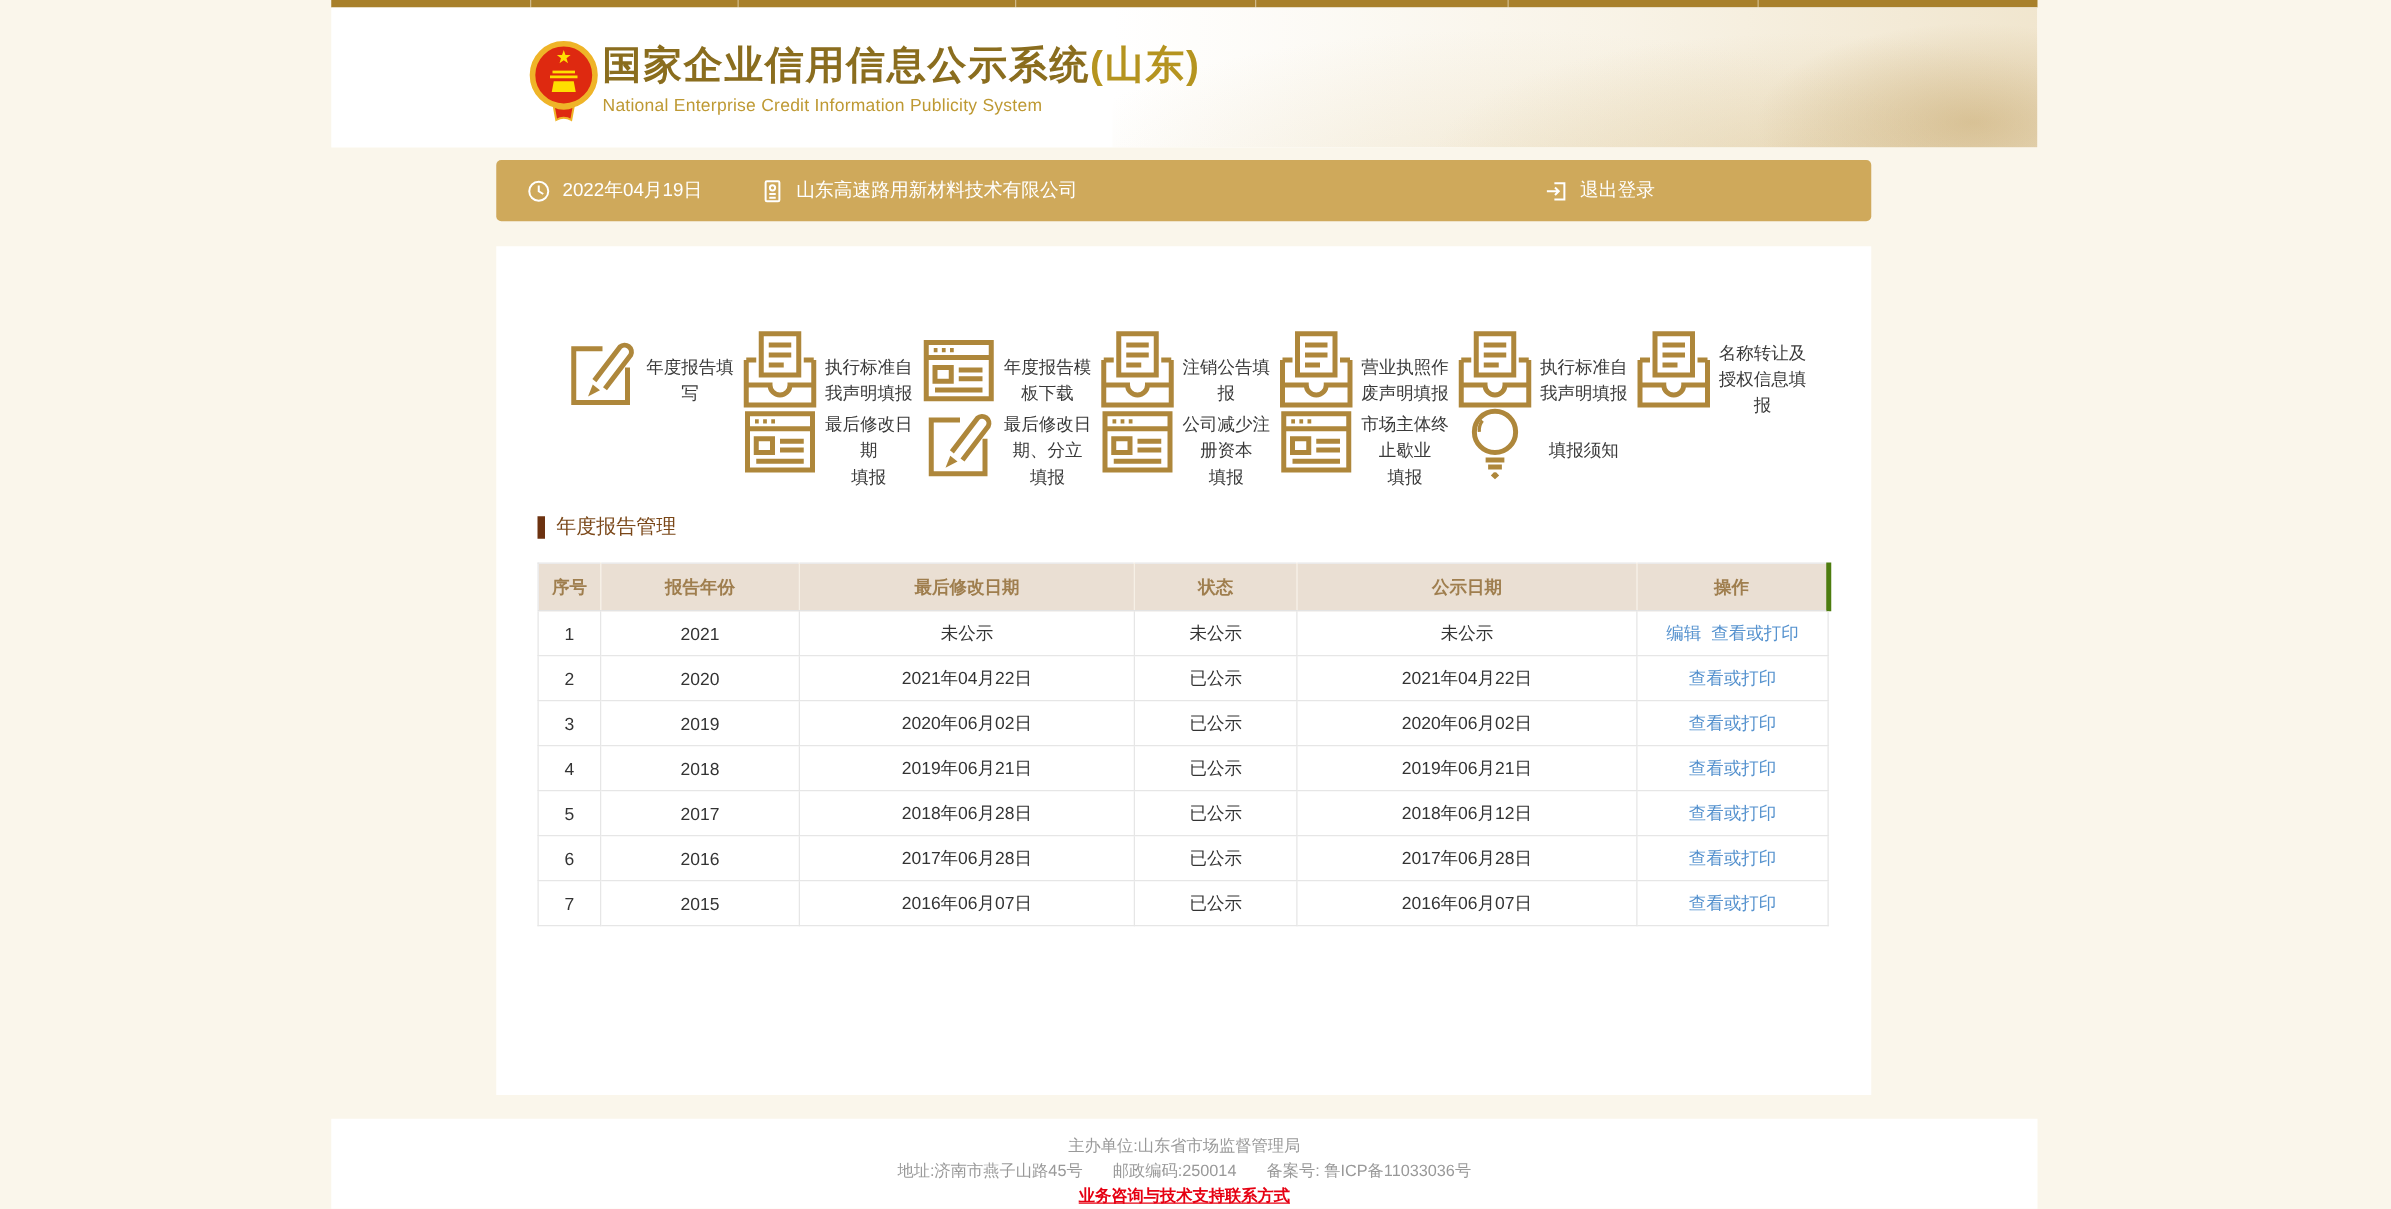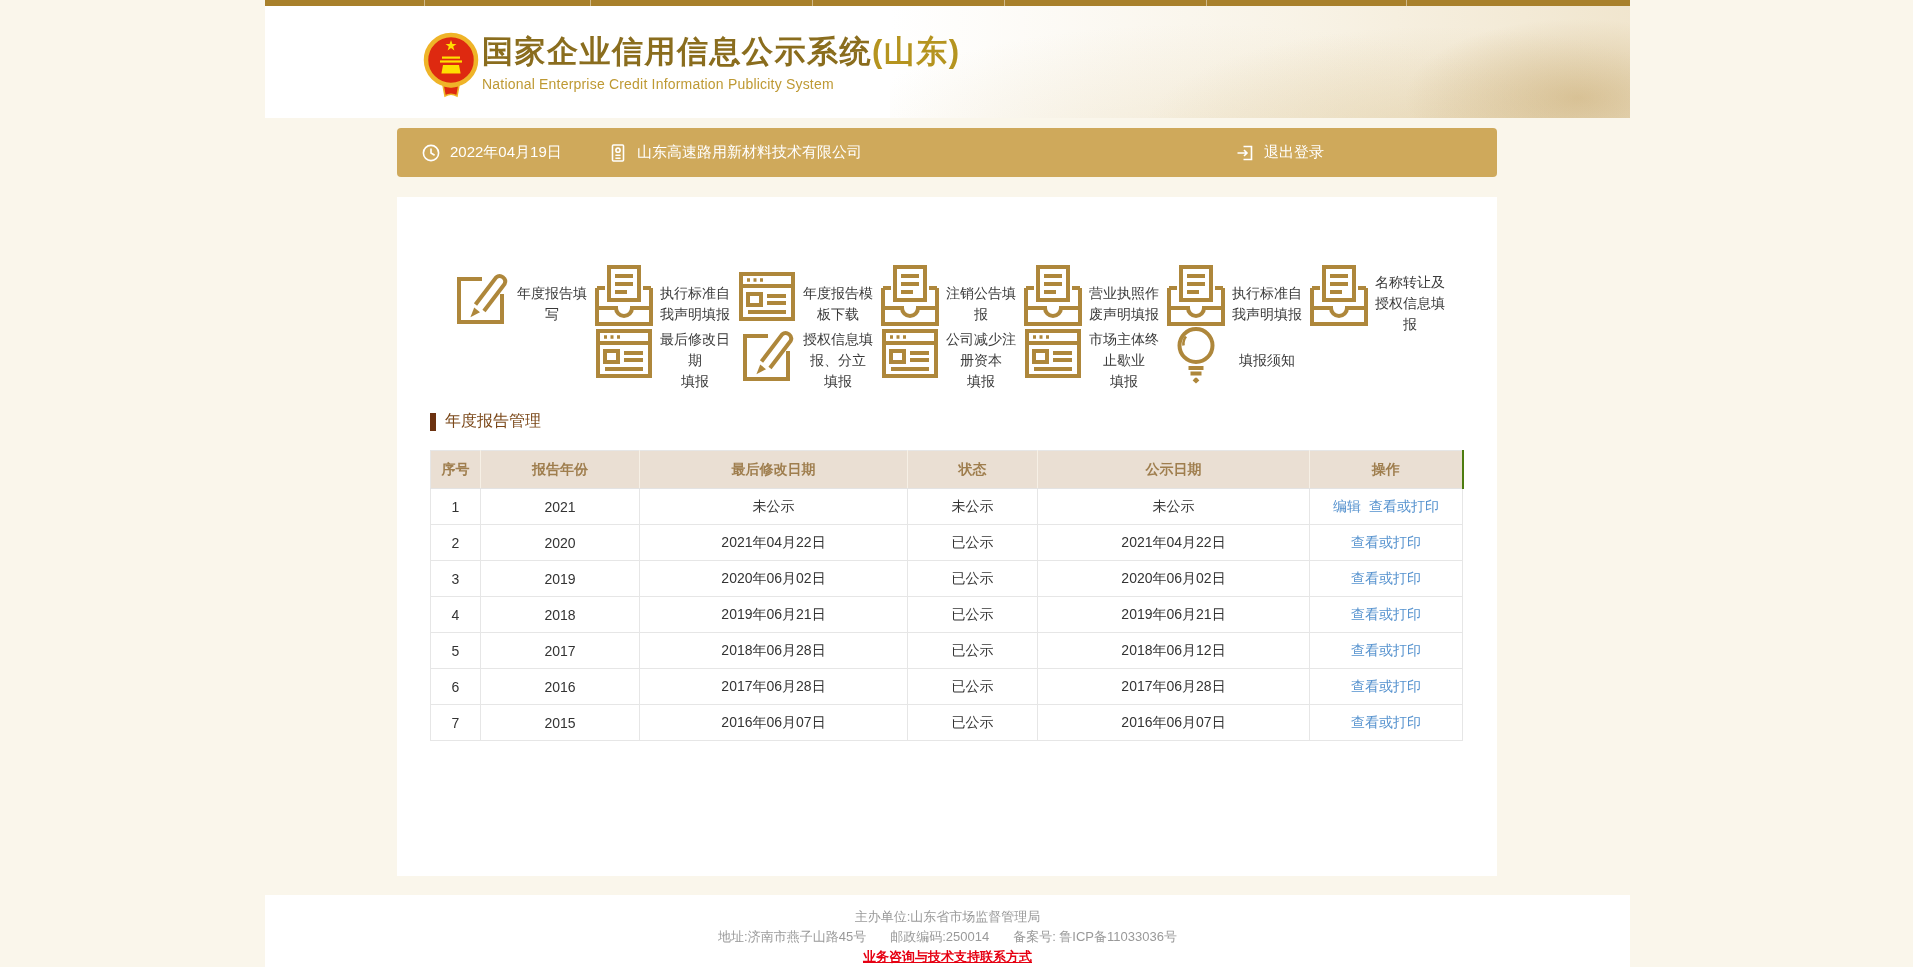--- a/index.html
+++ b/index.html
@@ -46,21 +46,21 @@
   .qicon{width:68px;height:68px;flex:none;}
   .qlbl{margin-top:13px;font-size:14px;line-height:21px;color:#3a3a3a;text-align:center;width:152px;}
   
   .section-title{margin:19px 0 0 33px;display:flex;align-items:center;}
   .section-bar{width:6px;height:18px;background:var(--c-section_bar);margin-right:9px;}
   .section-text{font-size:16px;color:var(--c-section_text);}
   
   table.report{margin:18px 0 0 33px;border-collapse:collapse;table-layout:fixed;width:1032px;font-size:14px;}
   table.report th{height:38px;background:var(--c-th_bg);color:var(--c-th_text);font-weight:bold;
     border-right:1px solid #F6F0E6;border-bottom:1px solid #E3E3E3;text-align:center;}
-  table.report th:last-child{border-right:2px solid #4d7c0f;font-family:Liberation Mono, monospace;}
+  table.report th:last-child{border-right:4px solid #4d7c0f;font-family:Liberation Mono, monospace;}
   table.report td{height:36px;border:1px solid #E6E6E6;text-align:center;color:var(--c-cell_text);}
   table.report{border:1px solid #E6E6E6;}
   a.op-link{color:var(--c-link_blue);text-decoration:none;margin:0 4px;cursor:pointer;}
   
   .footer{width:1365px;margin-left:265px;margin-top:19px;height:79px;background:#fff;text-align:center;
     padding-top:12px;font-size:13px;color:var(--c-footer_text);}
   .footer .line{line-height:20px;}
   .footer .part{margin:0 12px;}
   .support{color:var(--c-red);text-decoration:underline;cursor:pointer;font-weight:bold;}
   .hiddefs{position:absolute;width:0;height:0;overflow:hidden;}
@@ -233,21 +233,21 @@
       <div class="qlbl">
           <div>最后修改日期</div>
           <div>填报</div>
         </div>
     </div>
     <div class="qcell">
       <svg class="qicon" viewBox="0 0 68 68">
           <use href="#sym-edit"></use>
         </svg>
       <div class="qlbl">
-          <div>授权信息填报、分立</div>
+          <div>最后修改日期、分立</div>
           <div>填报</div>
         </div>
     </div>
     <div class="qcell">
       <svg class="qicon" viewBox="0 0 68 68">
           <use href="#sym-template"></use>
         </svg>
       <div class="qlbl">
           <div>公司减少注册资本</div>
           <div>填报</div>

